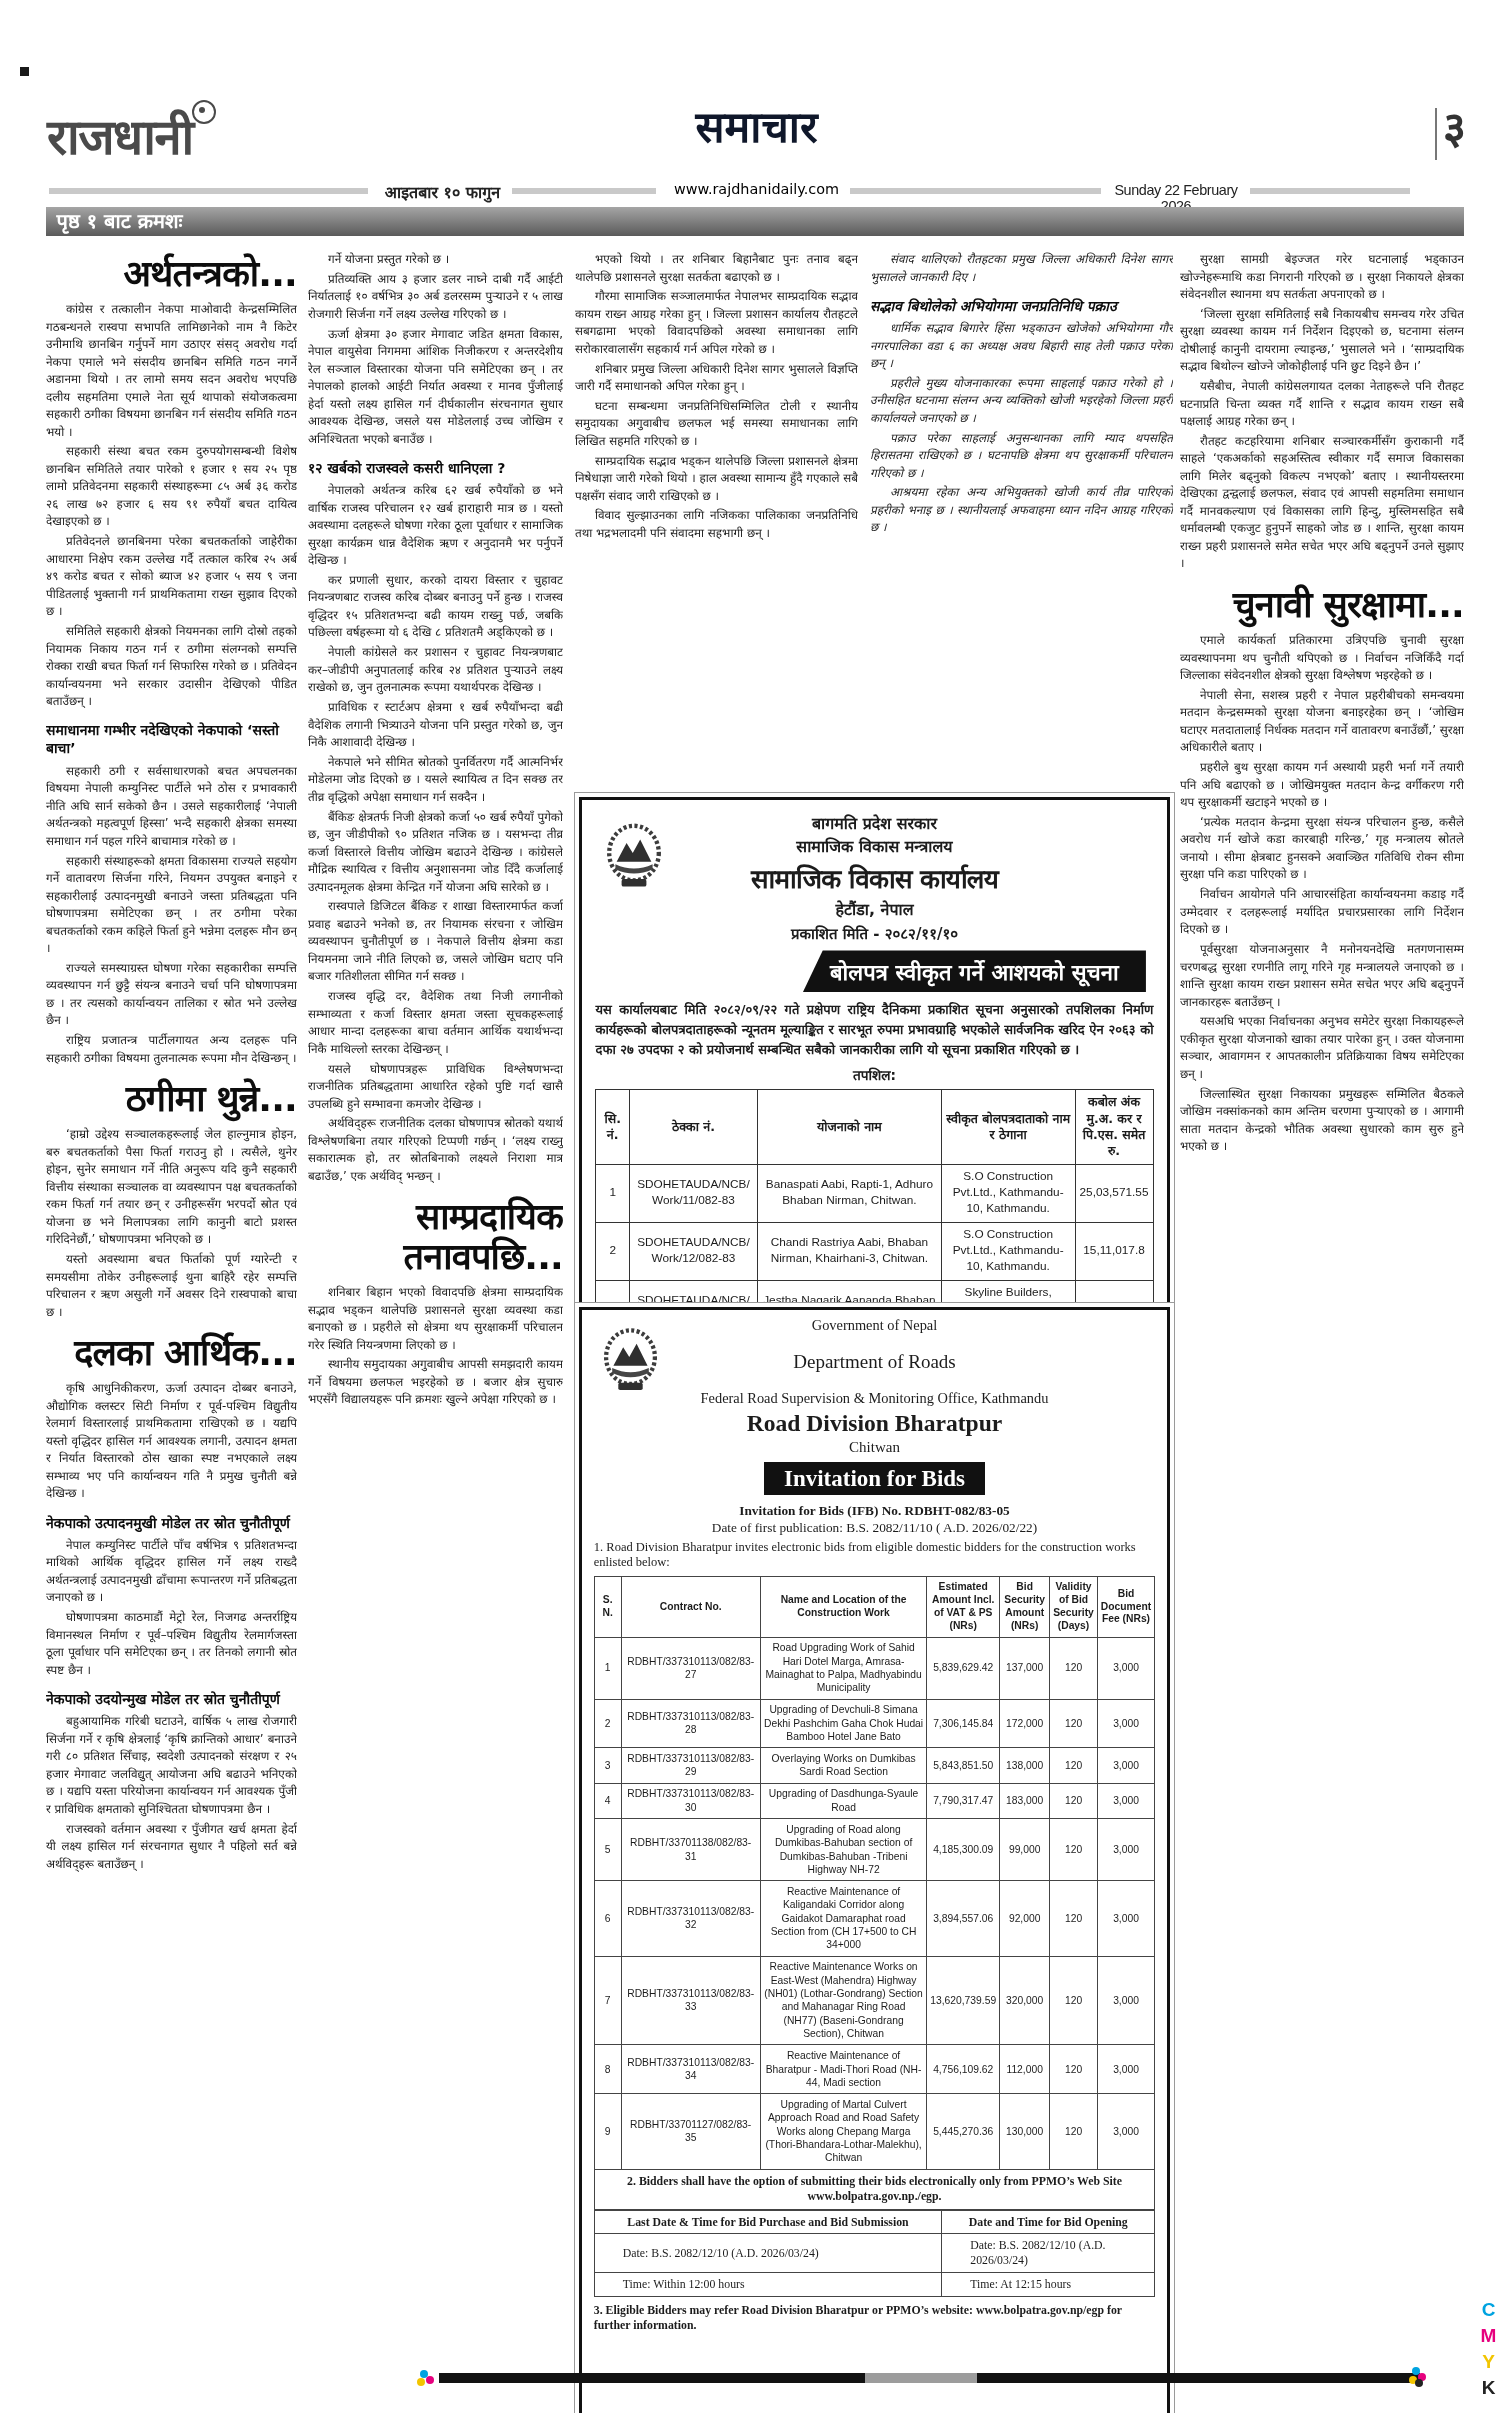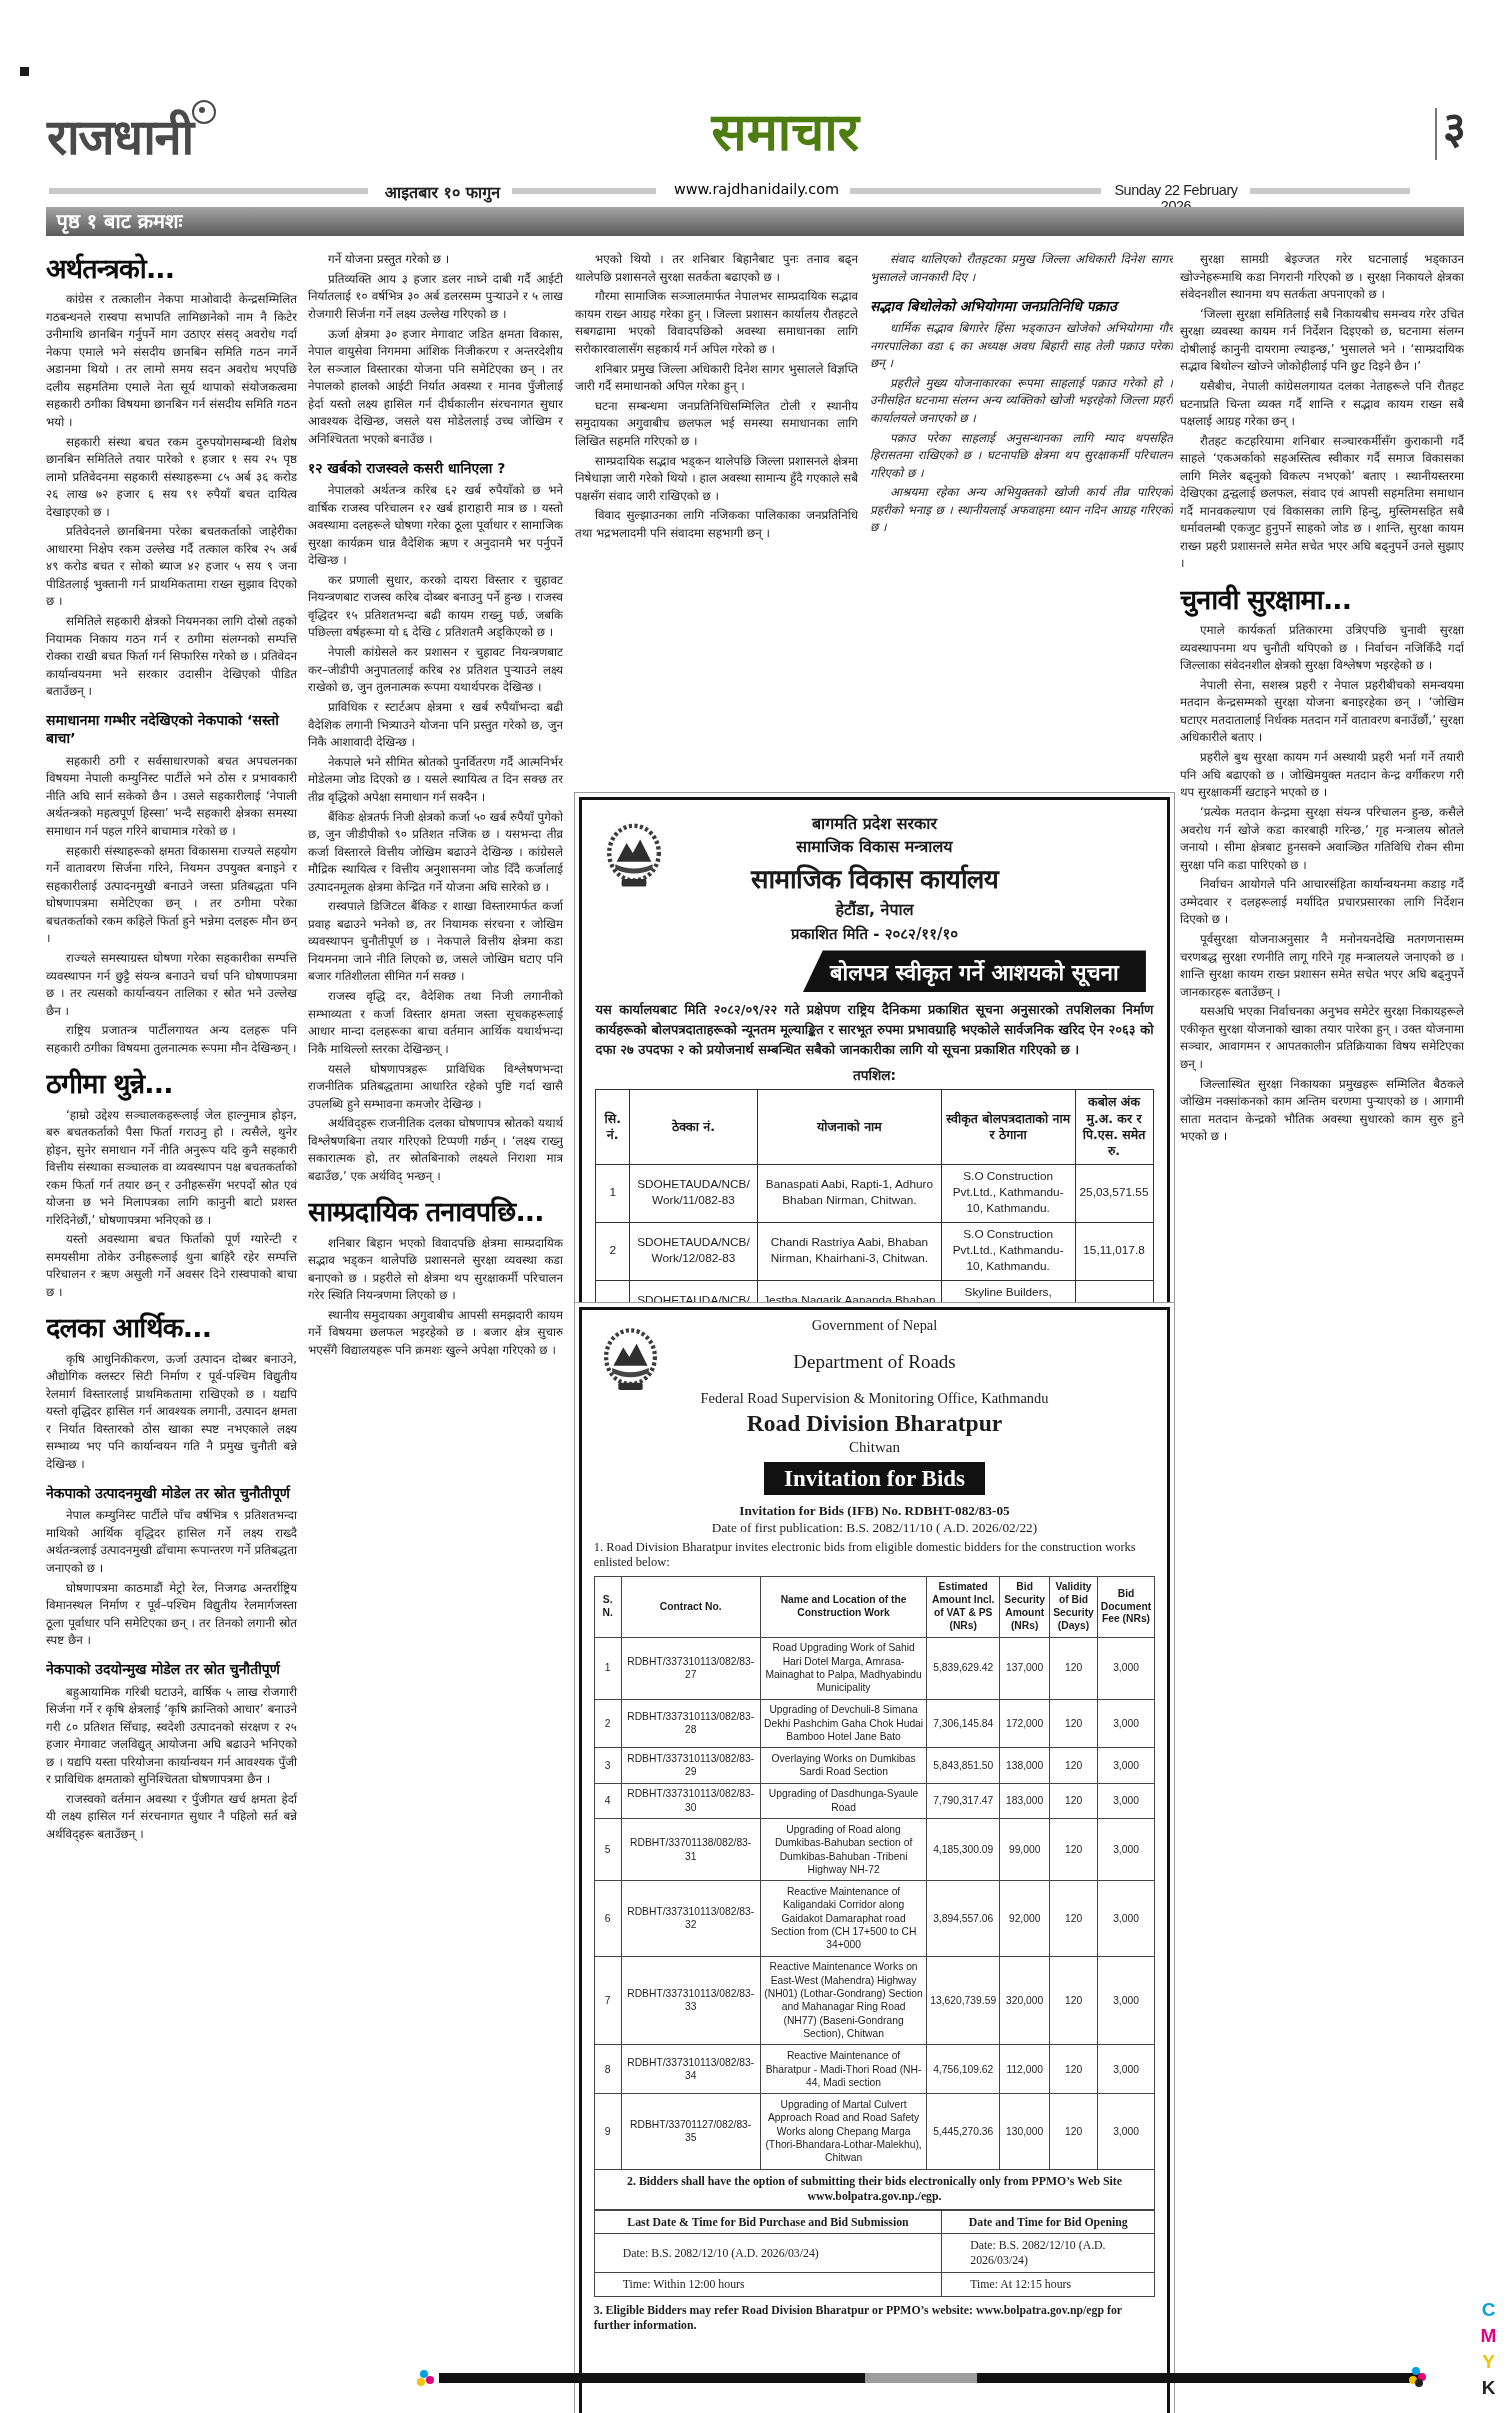--- a/index.html
+++ b/index.html
@@ -5,41 +5,41 @@
   html,body{margin:0;padding:0;}
   body{
     width:1508px;height:2413px;position:relative;background:#ffffff;
     font-family:"DejaVu Sans","Liberation Sans",sans-serif;color:#1c1c1c;
     overflow:hidden;
   }
   
   .paper-logo{position:absolute;left:47px;top:113px;font-size:49px;font-weight:bold;color:#4a4a4a;letter-spacing:-1.5px;line-height:1;}
   .logo-seal{position:absolute;left:192px;top:100px;width:20px;height:20px;border:2.3px solid #4a4a4a;border-radius:50%;background:#fff;}
   .logo-seal:after{content:"";position:absolute;left:4.6px;top:4.6px;width:6px;height:6px;background:#4a4a4a;border-radius:50%;}
-  .section-title{position:absolute;left:654px;top:106px;width:205px;text-align:right;font-size:52px;font-weight:bold;color:#4d7c0f;line-height:1;}
+  .section-title{position:absolute;left:654px;top:106px;width:205px;text-align:center;font-size:43px;font-weight:bold;color:#0f172a;line-height:1;}
   .website{position:absolute;left:654px;top:181px;width:205px;text-align:center;font-size:14.4px;color:#000000;}
   .page-number{position:absolute;left:1443px;top:106px;font-size:44px;font-weight:bold;color:#333;line-height:1;}
   .pn-rule{position:absolute;left:1435px;top:108px;width:1.5px;height:52px;background:#777;}
   .mast-rule{position:absolute;top:188px;height:6px;background:#c9c9c9;}
   .r1{left:49px;width:319px;} .r2{left:512px;width:144px;} .r3{left:850px;width:251px;} .r4{left:1250px;width:160px;}
   .date-np{position:absolute;left:372px;top:181px;width:141px;text-align:center;font-size:16px;font-weight:bold;color:#222;}
   .date-en{position:absolute;left:1104px;top:182px;width:144px;text-align:center;font-size:14.4px;color:#222;font-family:"Liberation Sans",sans-serif;letter-spacing:-0.4px;}
   
   .continued-bar{position:absolute;left:46px;top:207px;width:1418px;height:29px;
     background:linear-gradient(180deg,#a5a5a5,#5a5a5a);color:#fff;font-size:20px;font-weight:bold;
     line-height:29px;padding-left:10.6px;box-sizing:border-box;}
   
   .col{position:absolute;top:251px;overflow:hidden;}
   .c1{left:46px;width:251px;height:2098px;}
   .c2{left:308px;width:255px;height:2098px;}
   .c3{left:575px;width:283px;height:534px;}
   .c4{left:870px;width:303px;height:534px;font-style:italic;}
   .c5{left:1180px;width:284px;height:2098px;}
   .col p{font-size:11.8px;line-height:17.5px;text-align:justify;text-indent:20px;margin:0 0 2.3px 0;}
-  .hl{font-size:27px;font-weight:bold;color:#0d0d0d;margin:12px 0 7.6px 0;line-height:1.1;letter-spacing:-0.8px;}
+  .hl{font-size:36px;font-weight:bold;color:#0d0d0d;margin:12px 0 7.6px 0;line-height:1.1;letter-spacing:-0.8px;text-align:right;}
   .hl.first{margin-top:3px;}
   .sh{font-size:14px;font-weight:bold;color:#0d0d0d;margin:10.6px 0 5.3px 0;line-height:1.3;}
   
   .notice-outer{position:absolute;left:574px;width:601px;border:0.8px solid #9a9a9a;padding:3.8px;box-sizing:border-box;background:#fff;}
   .n1{top:792px;height:569px;}
   .n2{top:1302px;height:1169px;}
   .notice-inner{border:3.8px solid #111;height:100%;box-sizing:border-box;position:relative;padding:10.6px 13.7px;overflow:hidden;}
   .n2 .notice-inner{border-width:3px;padding:7.6px 12px;}
   .emblem{position:absolute;}
   .nhead{text-align:center;}

